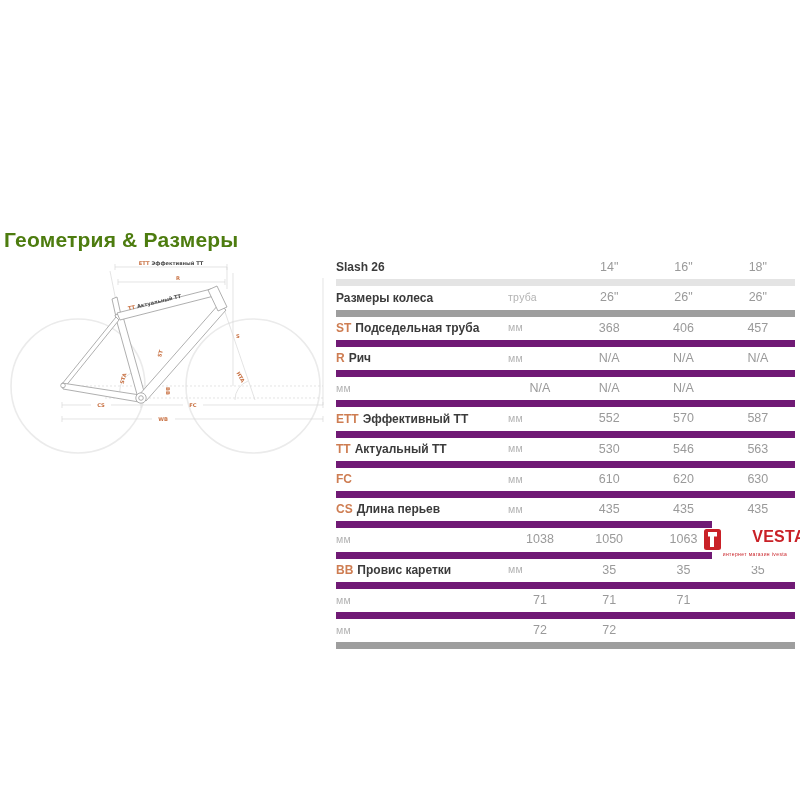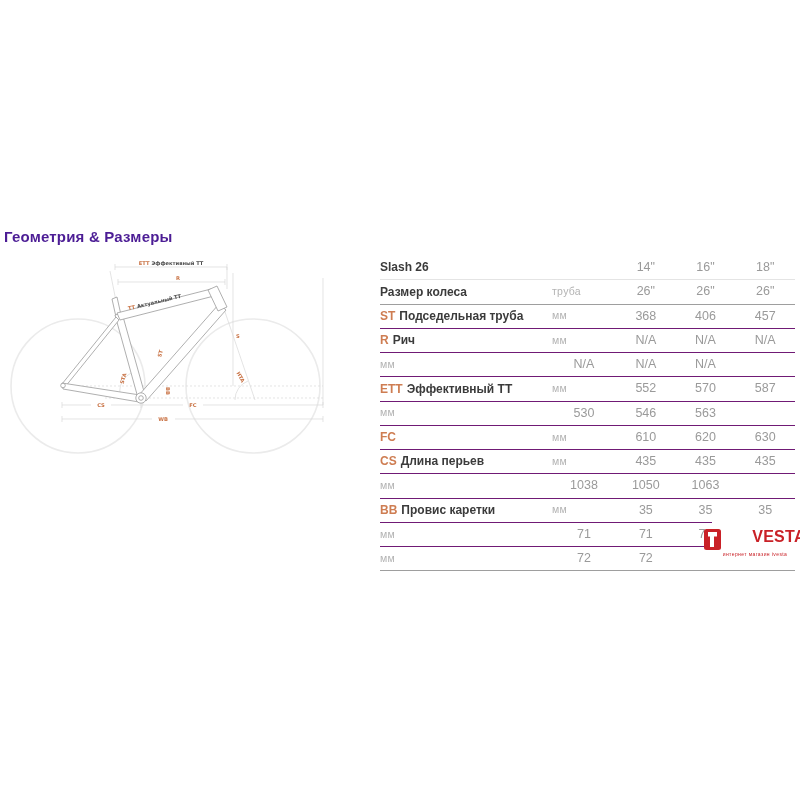--- a/index.html
+++ b/index.html
@@ -2,36 +2,36 @@
 <html><head>
 <meta charset="utf-8">
 <style>
   html,body{margin:0;padding:0;}
   body{
     width:800px;height:800px;position:relative;background:#fff;overflow:hidden;
     font-family:"Liberation Sans",sans-serif;
   }
   .page-title{
     position:absolute;left:4px;top:228px;
-    font-size:15px;font-weight:bold;color:#4c1d95;letter-spacing:.2px;
+    font-size:21px;font-weight:bold;color:#4d7c0f;letter-spacing:.2px;
   }
   
   .diagram{position:absolute;left:5px;top:253px;width:330px;height:215px;}
   .wheel{fill:none;stroke:#ebebeb;stroke-width:1.6;}
   .dim{stroke:#d9d9d9;stroke-width:.7;fill:none;}
   .dimd{stroke:#d9d9d9;stroke-width:.7;fill:none;stroke-dasharray:2 2;}
   .tube{fill:#fff;stroke:#9a9a9a;stroke-width:.8;}
   .thin{stroke:#9a9a9a;stroke-width:.8;fill:none;}
   .dl{font-family:"DejaVu Sans",sans-serif;font-size:5.2px;font-weight:600;fill:#c97244;}
   .dl .dk{fill:#4c4c4c;}
   
   .geo-table{position:absolute;left:336px;top:256px;width:459px;}
   .trow{
     display:grid;grid-template-columns:172px 64px 1fr 1fr 1fr;
-    align-items:center;min-height:22.3px;border-bottom:1px solid #701a75;margin-left:44px;
+    align-items:center;min-height:22.3px;border-bottom:7px solid #701a75;
   }
   .trow:nth-child(1){border-bottom-color:#e4e4e4;}
   .trow:nth-child(2){border-bottom-color:#9e9e9e;}
   .trow:last-child{border-bottom-color:#9e9e9e;}
   .cell{line-height:1.86;}
   .label{font-size:12px;font-weight:bold;color:#3b3b3b;}
   .code{color:#ce7d52;margin-right:4px;}
   .unit{font-size:10.5px;color:#b3b3b3;letter-spacing:.3px;}
   .val{font-size:12.5px;color:#9a9a9a;text-align:center;}
   
@@ -103,21 +103,21 @@
 
 <div class="geo-table">
     <div class="trow">
       <div class="cell label"><span>Slash 26</span></div>
       <div class="cell unit"></div>
       <div class="cell val">14"</div>
       <div class="cell val">16"</div>
       <div class="cell val">18"</div>
     </div>
     <div class="trow">
-      <div class="cell label"><span>Размер колеса</span></div>
+      <div class="cell label"><span>Размеры колеса</span></div>
       <div class="cell unit">труба</div>
       <div class="cell val">26"</div>
       <div class="cell val">26"</div>
       <div class="cell val">26"</div>
     </div>
     <div class="trow">
       <div class="cell label"><span class="code">ST</span><span>Подседельная труба</span></div>
       <div class="cell unit">мм</div>
       <div class="cell val">368</div>
       <div class="cell val">406</div>
@@ -137,20 +137,21 @@
       <div class="cell val">N/A</div>
     </div>
     <div class="trow">
       <div class="cell label"><span class="code">ETT</span><span>Эффективный ТТ</span></div>
       <div class="cell unit">мм</div>
       <div class="cell val">552</div>
       <div class="cell val">570</div>
       <div class="cell val">587</div>
     </div>
     <div class="trow">
+      <div class="cell label"><span class="code">TT</span><span>Актуальный ТТ</span></div>
       <div class="cell unit">мм</div>
       <div class="cell val">530</div>
       <div class="cell val">546</div>
       <div class="cell val">563</div>
     </div>
     <div class="trow">
       <div class="cell label"><span class="code">FC</span><span></span></div>
       <div class="cell unit">мм</div>
       <div class="cell val">610</div>
       <div class="cell val">620</div>

